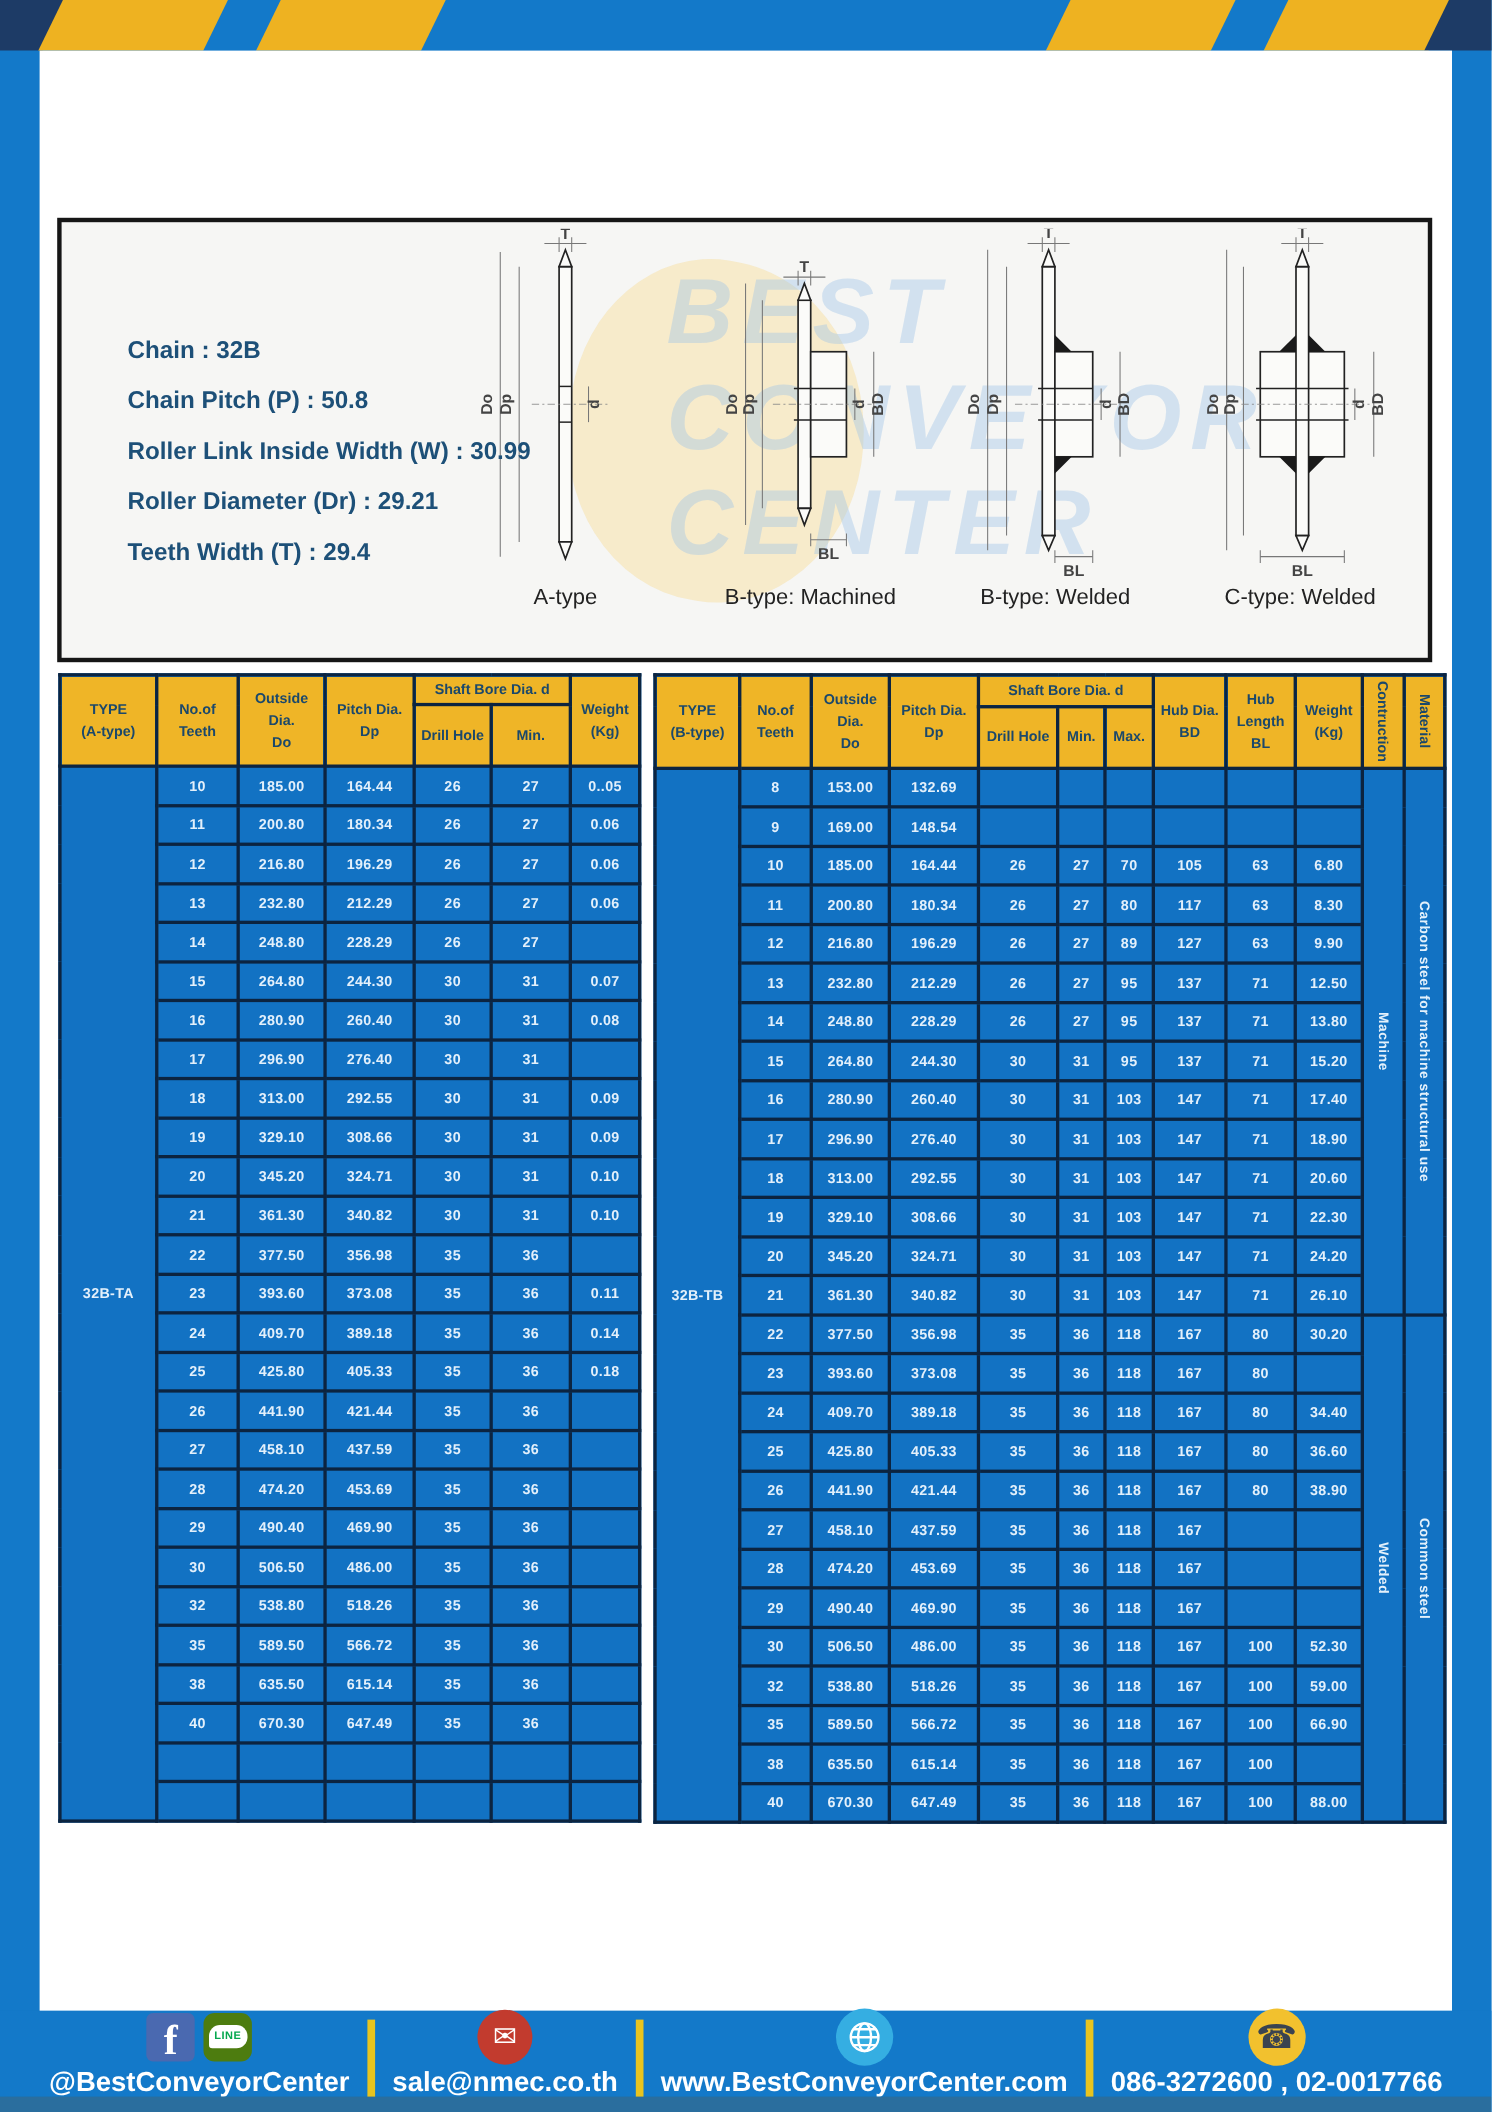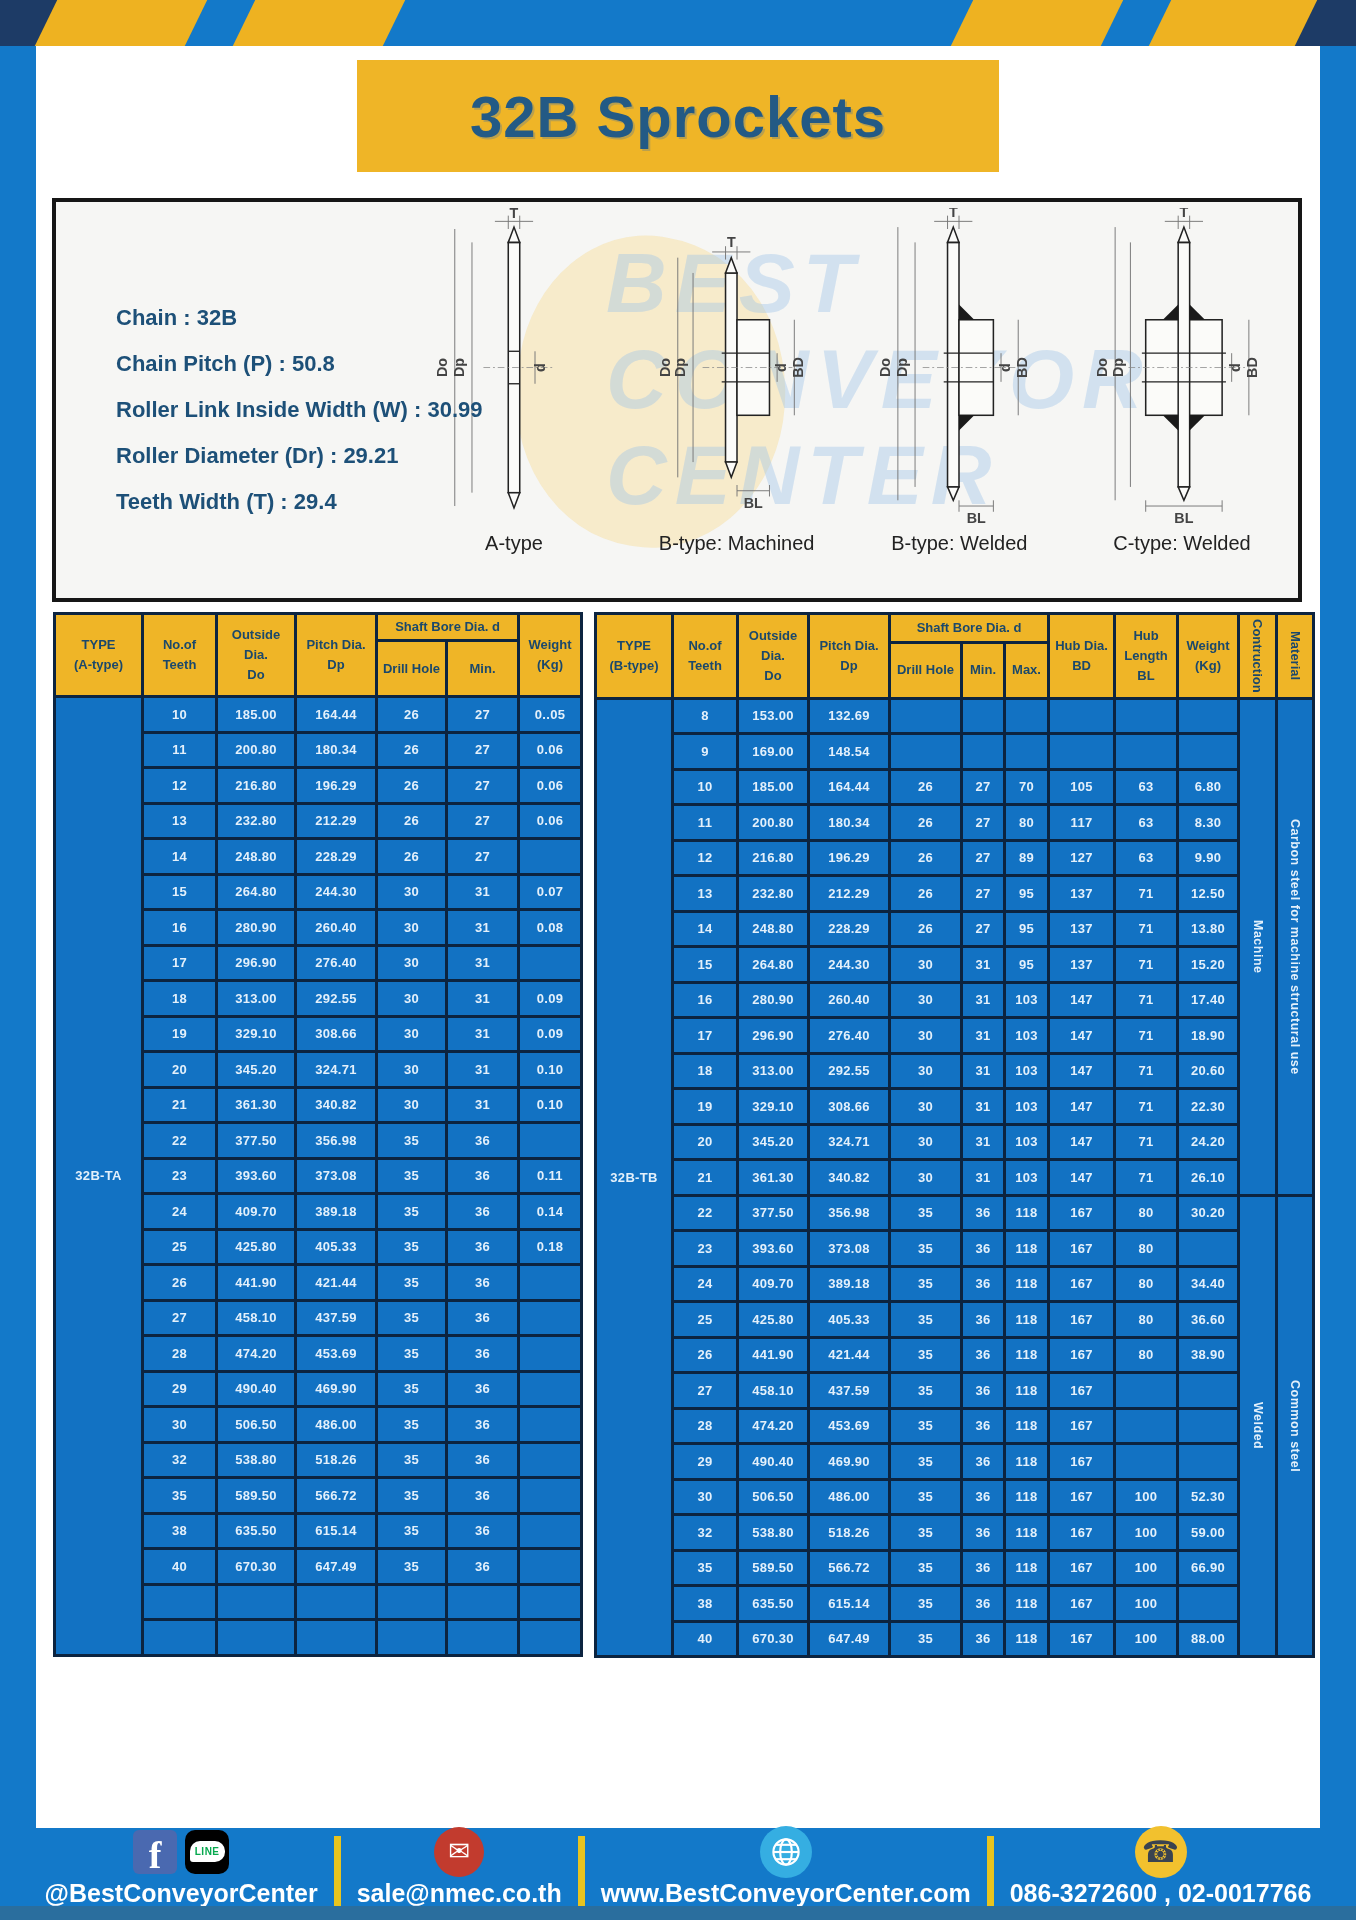--- a/index.html
+++ b/index.html
@@ -64,21 +64,21 @@
   .footer{position:absolute;left:0;top:1828px;width:1356px;height:78px;background:#1379c9;
     display:flex;align-items:center;justify-content:center;}
   .footer-sec{display:flex;flex-direction:column;align-items:center;justify-content:flex-end;
     gap:2px;padding:0 16px;}
   .footer-sep{width:7px;height:72px;background:#e8c41f;}
   .footer-label{color:#ffffff;font-weight:bold;font-size:25px;white-space:nowrap;}
   .icon-row{display:flex;gap:8px;align-items:center;height:50px;}
   .ic{display:flex;align-items:center;justify-content:center;}
   .ic.fb{width:44px;height:44px;background:#4a69b0;border-radius:6px;color:#fff;font-size:38px;
     font-weight:bold;align-items:flex-end;line-height:.95;font-family:"Liberation Serif",serif;}
-  .ic.line{width:44px;height:44px;background:#000000;border-radius:10px;text-align:right;}
+  .ic.line{width:44px;height:44px;background:#4d7c0f;border-radius:10px;text-align:right;}
   .line-bubble{background:#fff;border-radius:10px 10px 10px 3px;padding:5px 5px;color:#06a84e;
     font-size:10px;font-weight:bold;letter-spacing:.5px;}
   .ic.mail{width:50px;height:50px;background:#c23b2e;border-radius:50%;color:#fff;font-size:26px;}
   .ic.globe{width:52px;height:52px;background:#35aee2;border-radius:50%;}
   .ic.phone{width:52px;height:52px;background:#f2c12e;border-radius:50%;color:#3a4350;font-size:30px;}
   .bottom-strip{position:absolute;left:0;top:1906px;width:1356px;height:14px;background:#2a6e9e;}
 </style>
 </head>
 <body>
 
@@ -86,23 +86,20 @@
   <div class="stripe s-n" style="left:-34px;width:84px;"></div>
   <div class="stripe s-y" style="left:46px;width:150px;"></div>
   <div class="stripe s-y" style="left:244px;width:150px;"></div>
   <div class="stripe s-y" style="left:962px;width:150px;"></div>
   <div class="stripe s-y" style="left:1160px;width:150px;"></div>
   <div class="stripe s-n" style="left:1306px;width:90px;"></div>
 </div>
 
 <div class="page">
 
-  <div class="title-box">
-    <div class="title">32B Sprockets</div>
-  </div>
 
   <div class="spec-box">
 
     <div class="watermark">
       <div class="wm-blob"></div>
       <div class="wm-text">
         <div>BEST</div>
         <div>CONVEYOR</div>
         <div>CENTER</div>
       </div>

